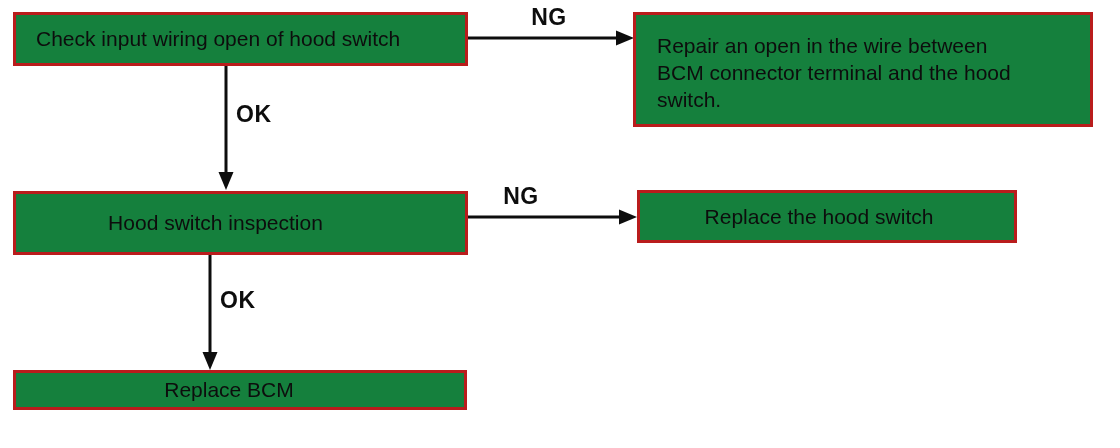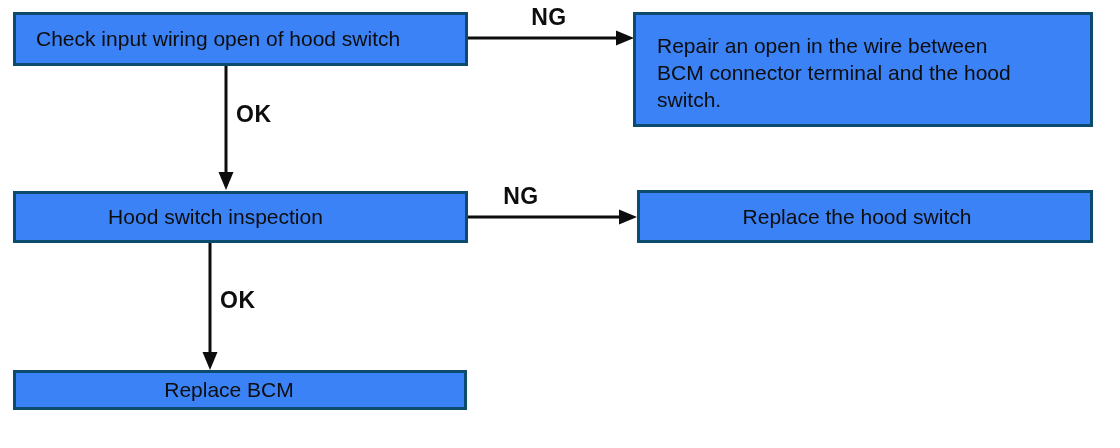--- a/index.html
+++ b/index.html
@@ -19,36 +19,36 @@
   .arrow-layer {
     position: absolute;
     left: 0;
     top: 0;
     width: 1120px;
     height: 448px;
   }
   .node {
     position: absolute;
     box-sizing: border-box;
-    border: 3px solid #0c4a6e;
-    background: #3b82f6;
+    border: 3px solid #b91c1c;
+    background: #15803d;
     font-size: 21px;
     line-height: 24px;
     display: flex;
     align-items: center;
   }
   .node.centered {
     justify-content: center;
     text-align: center;
   }
   .node-a { left: 13px; top: 12px; width: 455px; height: 54px; padding-left: 20px; }
   .node-b { left: 633px; top: 12px; width: 460px; height: 115px;
             display: block; padding: 17px 16px 11px 21px; line-height: 27px; }
-  .node-c { left: 13px; top: 191px; width: 455px; height: 52px; padding-right: 50px; }
-  .node-d { left: 637px; top: 190px; width: 456px; height: 53px; padding-right: 16px; }
+  .node-c { left: 13px; top: 191px; width: 455px; height: 64px; padding-right: 50px; }
+  .node-d { left: 637px; top: 190px; width: 380px; height: 53px; padding-right: 16px; }
   .node-e { left: 13px; top: 370px; width: 454px; height: 40px; padding-right: 22px; }
   .edge-label {
     position: absolute;
     font-weight: bold;
     font-size: 23px;
     line-height: 26px;
     letter-spacing: 0.5px;
   }
   .label-ng1 { left: 518px; top: 4px;   width: 62px; text-align: center; }
   .label-ok1 { left: 236px; top: 101px; }

